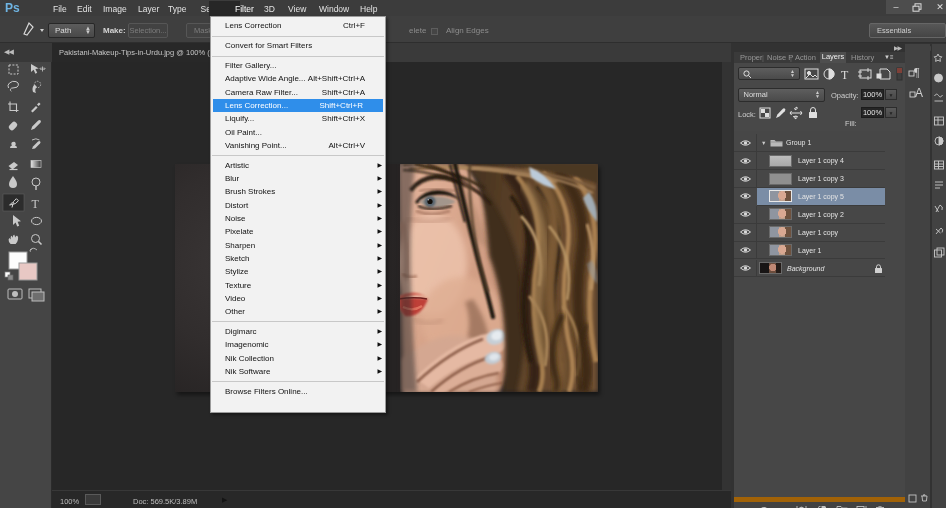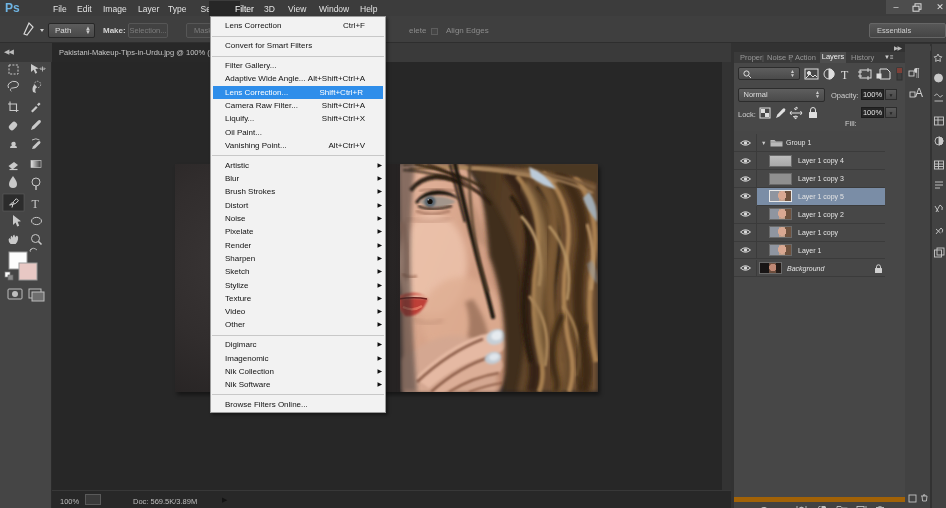--- a/index.html
+++ b/index.html
@@ -516,33 +516,32 @@
     </div>
   </div>
 
   <div class="abs" id="fmenu">
     <div class="fitem">Lens Correction<span class="sc">Ctrl+F</span></div>
     <div class="fsep"></div>
     <div class="fitem">Convert for Smart Filters</div>
     <div class="fsep"></div>
     <div class="fitem">Filter Gallery...</div>
     <div class="fitem">Adaptive Wide Angle...<span class="sc">Alt+Shift+Ctrl+A</span></div>
+    <div class="fitem">Camera Raw Filter...<span class="sc">Shift+Ctrl+A</span></div>
     <div class="fitem fhl">Lens Correction...<span class="sc">Shift+Ctrl+R</span></div>
-    <div class="fitem">Camera Raw Filter...<span class="sc">Shift+Ctrl+A</span></div>
     <div class="fitem">Liquify...<span class="sc">Shift+Ctrl+X</span></div>
     <div class="fitem">Oil Paint...</div>
     <div class="fitem">Vanishing Point...<span class="sc">Alt+Ctrl+V</span></div>
     <div class="fsep"></div>
     <div class="fitem">Artistic<span class="sub">▶</span></div>
     <div class="fitem">Blur<span class="sub">▶</span></div>
     <div class="fitem">Brush Strokes<span class="sub">▶</span></div>
     <div class="fitem">Distort<span class="sub">▶</span></div>
     <div class="fitem">Noise<span class="sub">▶</span></div>
     <div class="fitem">Pixelate<span class="sub">▶</span></div>
-    <div class="fitem">Render<span class="sub">▶</span></div>
     <div class="fitem">Sharpen<span class="sub">▶</span></div>
     <div class="fitem">Sketch<span class="sub">▶</span></div>
     <div class="fitem">Stylize<span class="sub">▶</span></div>
     <div class="fitem">Texture<span class="sub">▶</span></div>
     <div class="fitem">Video<span class="sub">▶</span></div>
     <div class="fitem">Other<span class="sub">▶</span></div>
     <div class="fsep"></div>
     <div class="fitem">Digimarc<span class="sub">▶</span></div>
     <div class="fitem">Imagenomic<span class="sub">▶</span></div>
     <div class="fitem">Nik Collection<span class="sub">▶</span></div>

